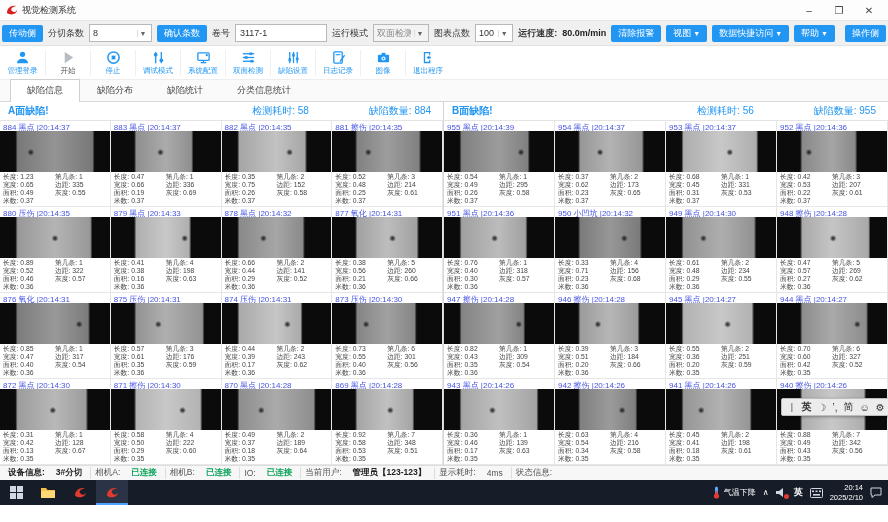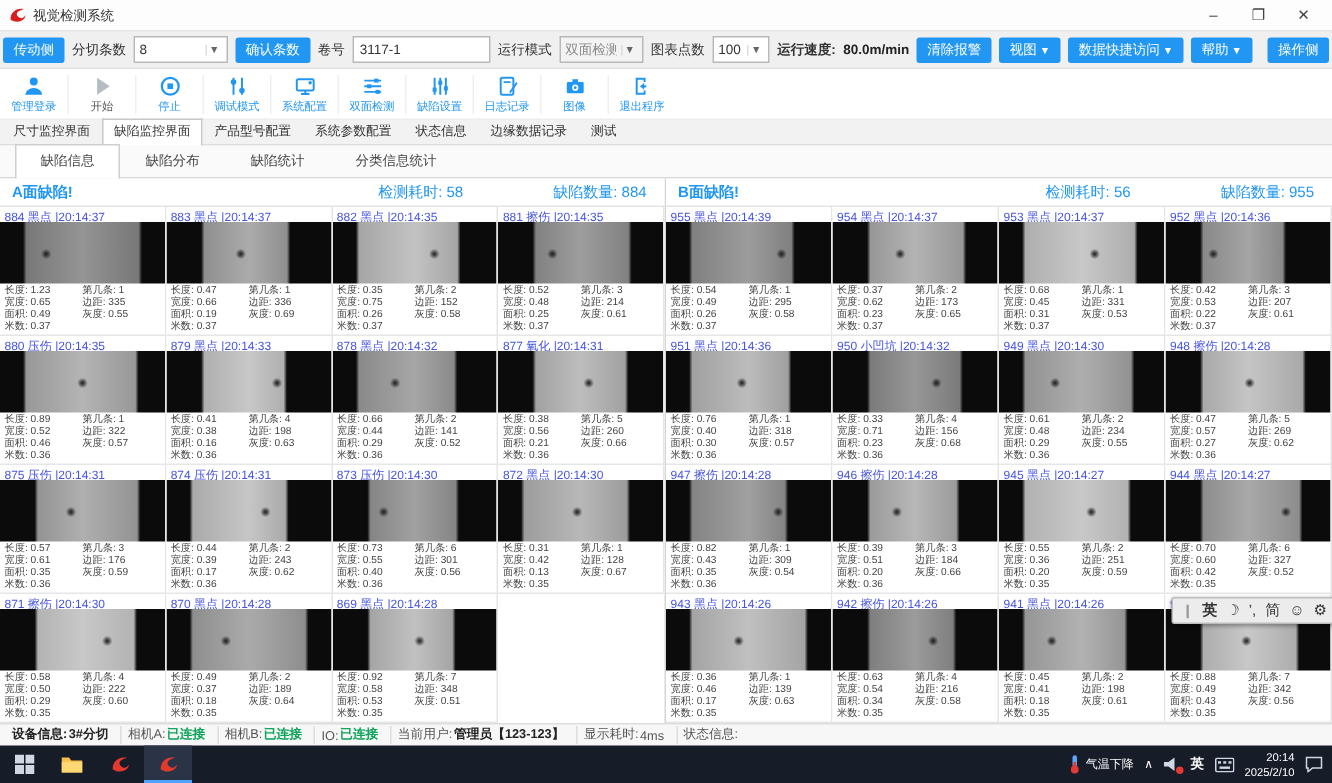--- a/index.html
+++ b/index.html
@@ -76,21 +76,21 @@
   
   .ime-bar { position:absolute; left:781px; top:398px; height:18px; background:#ececec;
     border:1px solid #bdbdbd; border-radius:2px; box-shadow:0 1px 3px rgba(0,0,0,.35);
     display:flex; align-items:center; gap:6px; padding:0 6px; font-size:10px; color:#333; z-index:5; }
   .ime-bar .grip { color:#999; font-size:9px; }
   .ime-bar span { cursor:pointer; }
 
   
   .statusbar { height:15px; background:#f7f7f7; border-top:1px solid #ddd; display:flex; align-items:center;
     font-size:8.5px; color:#555; padding:0 4px; gap:4px; flex:none; white-space:nowrap; }
-  .sb-group { display:flex; gap:1px; align-items:center; padding:0 4px; }
+  .sb-group { display:flex; gap:11px; align-items:center; padding:0 4px; }
   .sb-group + .sb-group { border-left:1px solid #ddd; }
   .sb-strong { font-weight:bold; color:#222; }
   .sb-green { font-weight:bold; color:#0fa45c; }
 
   
   .taskbar { height:25px; background:#161c28; display:flex; align-items:center; flex:none; color:#fff; }
   .tk-icon { width:32px; height:25px; display:flex; align-items:center; justify-content:center; cursor:pointer; position:relative; }
   .tk-icon.active { background:#2b3446; box-shadow:inset 0 -2px 0 #4da3ff; }
   .tk-right { margin-left:auto; display:flex; align-items:center; gap:7px; padding-right:6px; font-size:8px; }
   .tk-weather { display:flex; align-items:center; gap:3px; cursor:pointer; }
@@ -228,29 +228,20 @@
     </div>
     <div class="rib-item">
       <svg viewBox="0 0 16 16">
           <path d="M3 2 h7 v3 h-1.4 V3.4 H4.4 v9.2 h4.2 V11 H10 v3 H3 Z" fill="#2196f3"></path>
           <path d="M10 8 l-3 -2.4 v1.6 H5.5 v1.6 H7 v1.6 Z" fill="#2196f3" transform="rotate(180 8 8)"></path>
         </svg>
       <span class="lbl">退出程序</span>
     </div>
   </div>
 
-  <div class="maintabs">
-    <span class="mtab">尺寸监控界面</span>
-    <span class="mtab active">缺陷监控界面</span>
-    <span class="mtab">产品型号配置</span>
-    <span class="mtab">系统参数配置</span>
-    <span class="mtab">状态信息</span>
-    <span class="mtab">边缘数据记录</span>
-    <span class="mtab">测试</span>
-  </div>
 
   <div class="subtabs">
     <span class="stab active">缺陷信息</span>
     <span class="stab">缺陷分布</span>
     <span class="stab">缺陷统计</span>
     <span class="stab">分类信息统计</span>
   </div>
 
   <div class="panels">
     <section class="panel">
@@ -401,20 +392,37 @@
                 <div>米数: 0.36</div>
               </div>
       <div class="col r">
                 <div>第几条: 5</div>
                 <div>边距: 260</div>
                 <div>灰度: 0.66</div>
               </div>
     </div>
   </div>
 
+  <div class="cell">
+    <div class="cell-header">876 氧化 |20:14:31</div>
+    <div class="cell-img" style="background: radial-gradient(circle at 72% 52%, rgba(25, 25, 25, 0.85) 0.6px, rgba(25, 25, 25, 0) 3.5px), linear-gradient(90deg, rgb(11, 11, 11) 14%, rgb(124, 124, 124) 16%, rgb(152, 152, 152) 50%, rgb(124, 124, 124) 80%, rgb(11, 11, 11) 82%);"></div>
+    <div class="cell-stats">
+      <div class="col l">
+                <div>长度: 0.85</div>
+                <div>宽度: 0.47</div>
+                <div>面积: 0.40</div>
+                <div>米数: 0.36</div>
+              </div>
+      <div class="col r">
+                <div>第几条: 1</div>
+                <div>边距: 317</div>
+                <div>灰度: 0.54</div>
+              </div>
+    </div>
+  </div>
 
   <div class="cell">
     <div class="cell-header">875 压伤 |20:14:31</div>
     <div class="cell-img" style="background: radial-gradient(circle at 43% 52%, rgba(25, 25, 25, 0.85) 0.6px, rgba(25, 25, 25, 0) 3.5px), linear-gradient(90deg, rgb(11, 11, 11) 21%, rgb(147, 147, 147) 23%, rgb(175, 175, 175) 50%, rgb(147, 147, 147) 83%, rgb(11, 11, 11) 85%);"></div>
     <div class="cell-stats">
       <div class="col l">
                 <div>长度: 0.57</div>
                 <div>宽度: 0.61</div>
                 <div>面积: 0.35</div>
                 <div>米数: 0.36</div>

